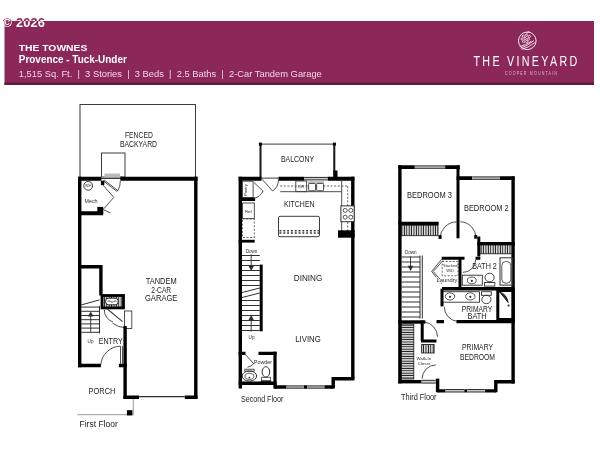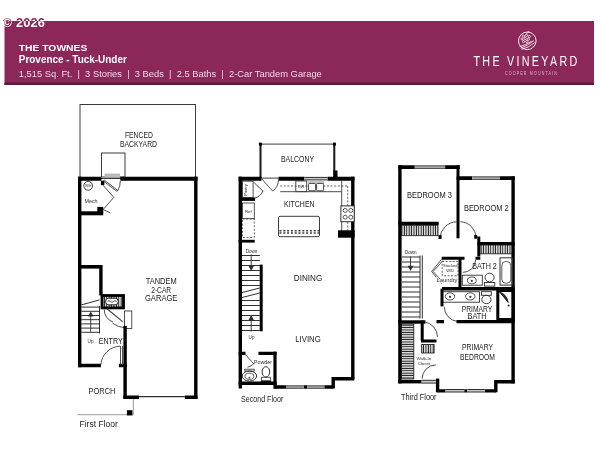--- a/index.html
+++ b/index.html
@@ -1,17 +1,17 @@
 <!DOCTYPE html>
 <html><head>
 <meta charset="utf-8">
 <style>
   html,body{margin:0;padding:0;background:#fff;}
   #page{position:relative;width:600px;height:449px;background:#fff;overflow:hidden;
-        font-family:"Liberation Sans",sans-serif;}
+        font-family:"Liberation Sans",sans-serif;border-radius:14px;}
   svg text{font-family:"Liberation Sans",sans-serif;}
 </style>
 </head>
 <body>
 <div id="page">
 <svg width="600" height="449" viewBox="0 0 600 449" xmlns="http://www.w3.org/2000/svg">
 
   <rect x="0" y="0" width="600" height="449" fill="#ffffff"></rect>
 
   <rect x="4.5" y="21" width="589.5" height="64" fill="#8c2759"></rect>

